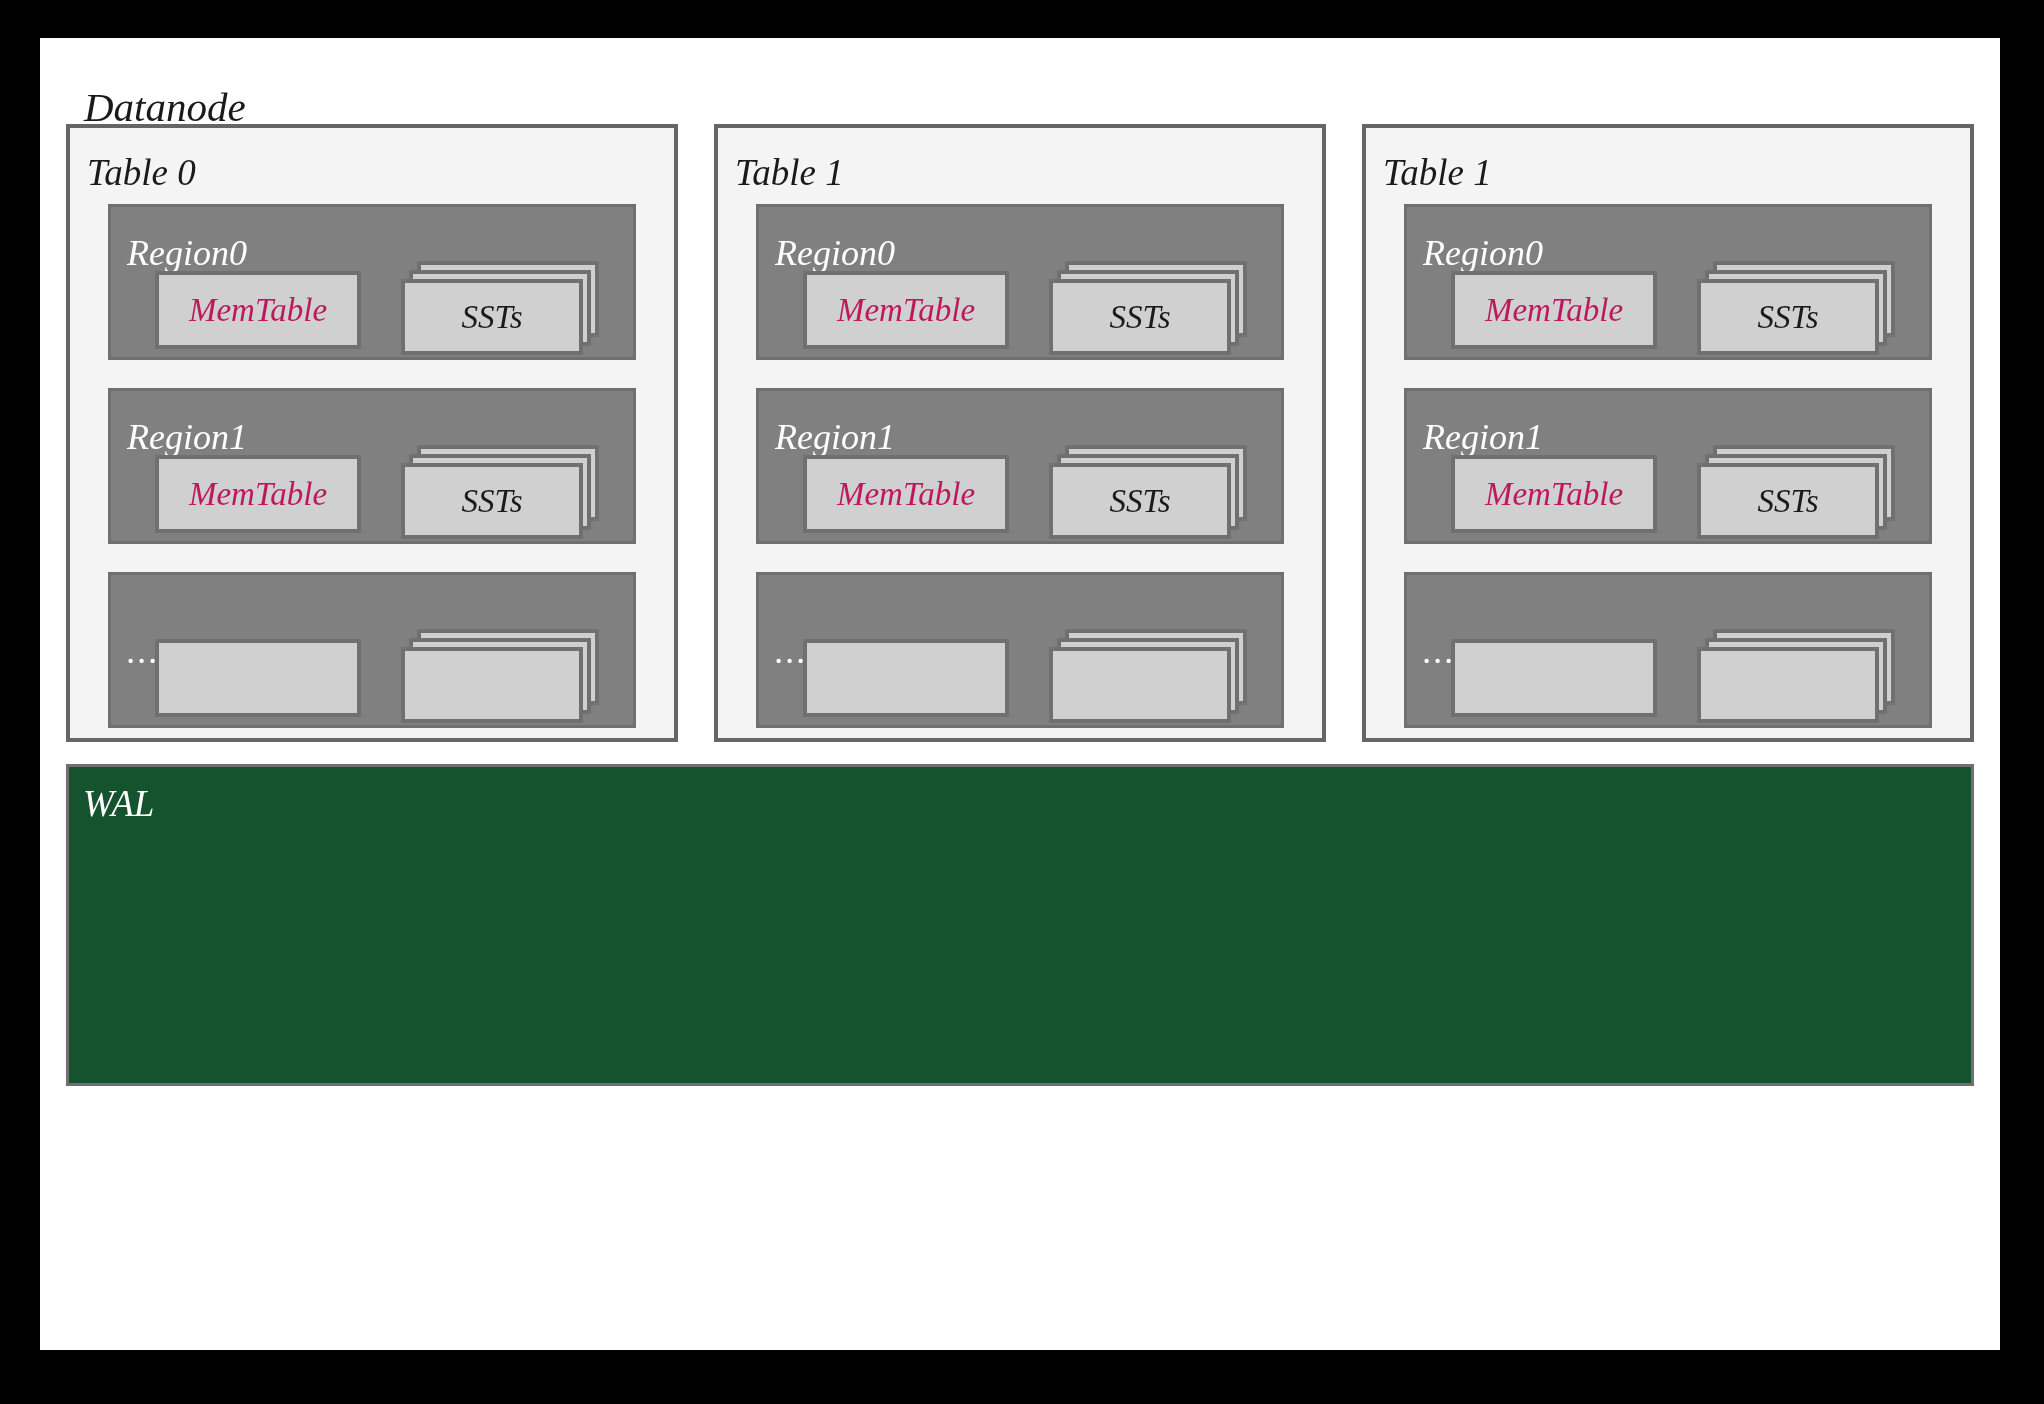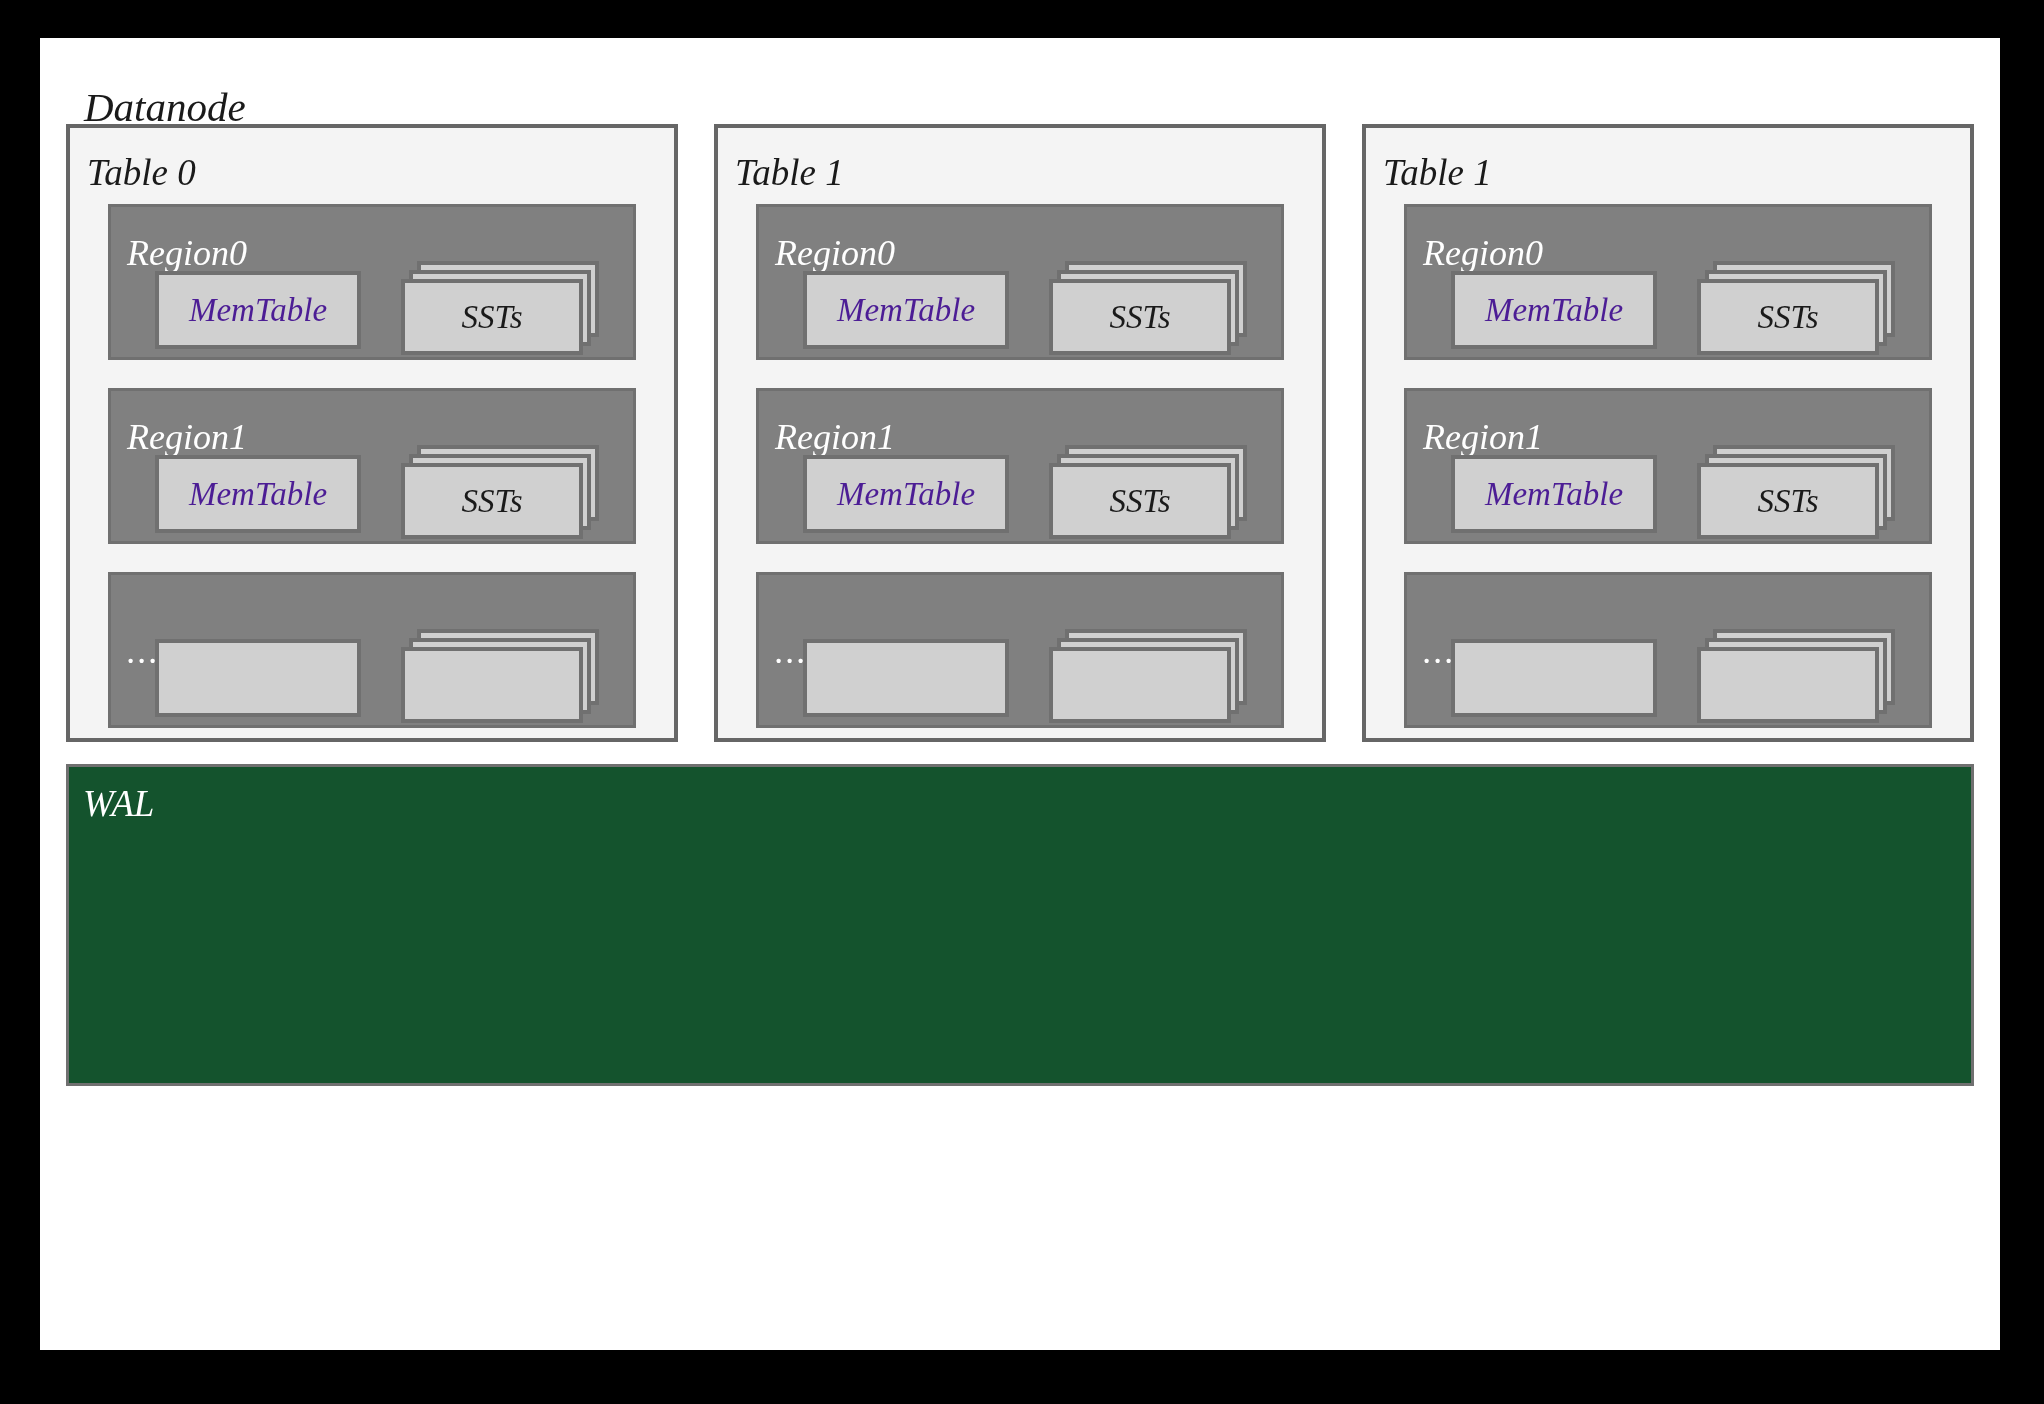--- a/index.html
+++ b/index.html
@@ -117,21 +117,21 @@
     background: #d0d0d0;
     border: 4px solid #707070;
     display: flex;
     align-items: center;
     justify-content: center;
   }
 
   .memtable-label {
     font-size: 33px;
     line-height: 36px;
-    color: #4c1d95;
+    color: #be185d;
     white-space: nowrap;
   }
 
   
   .sst-stack {
     position: absolute;
     left: 290px;
     top: 54px;
     width: 200px;
     height: 94px;

